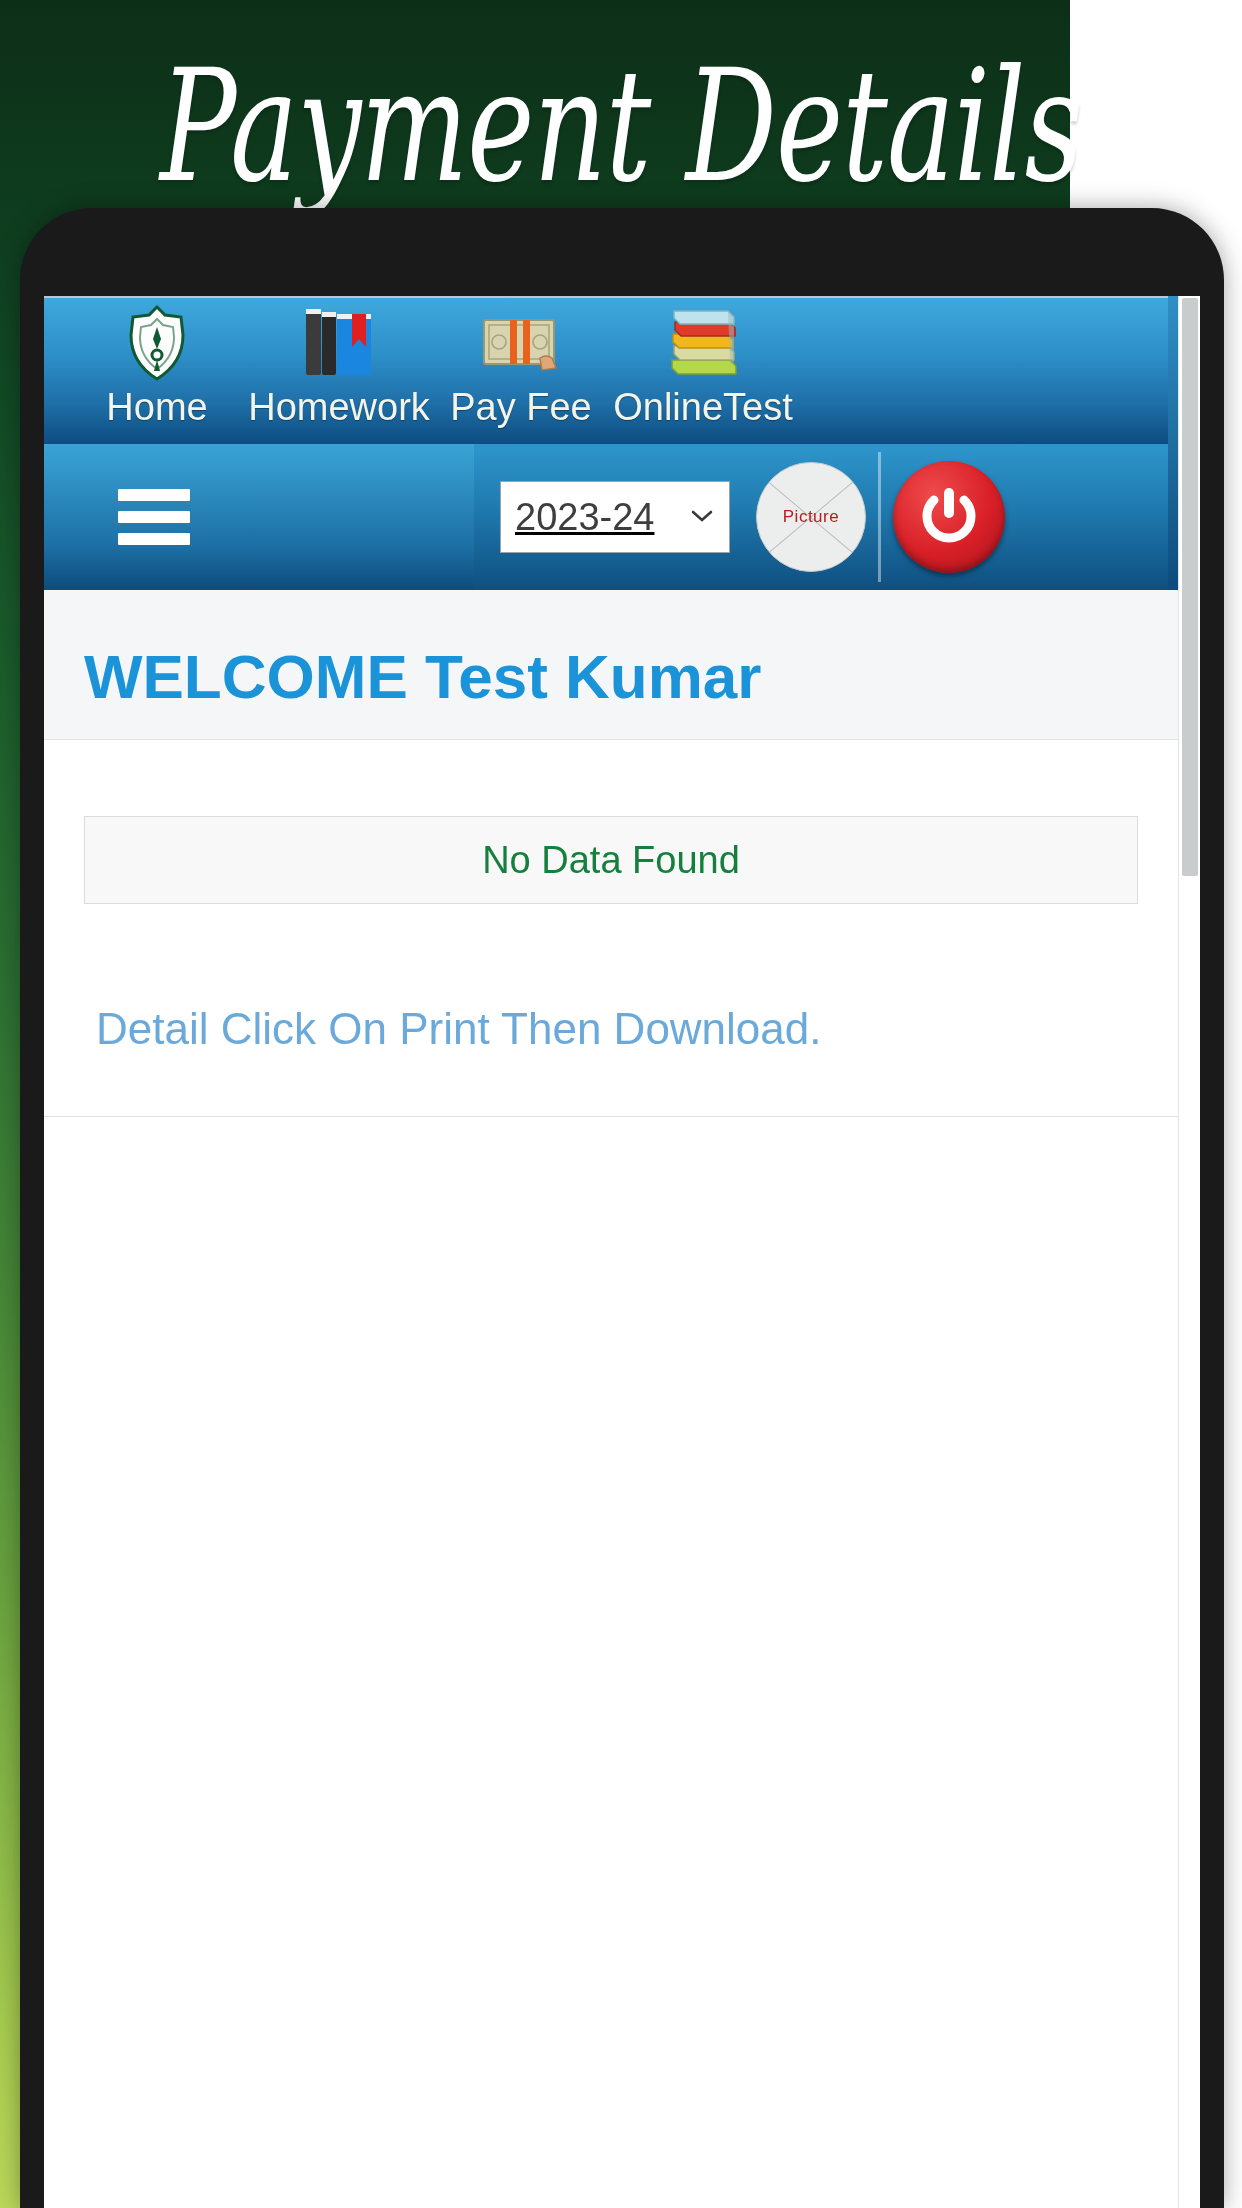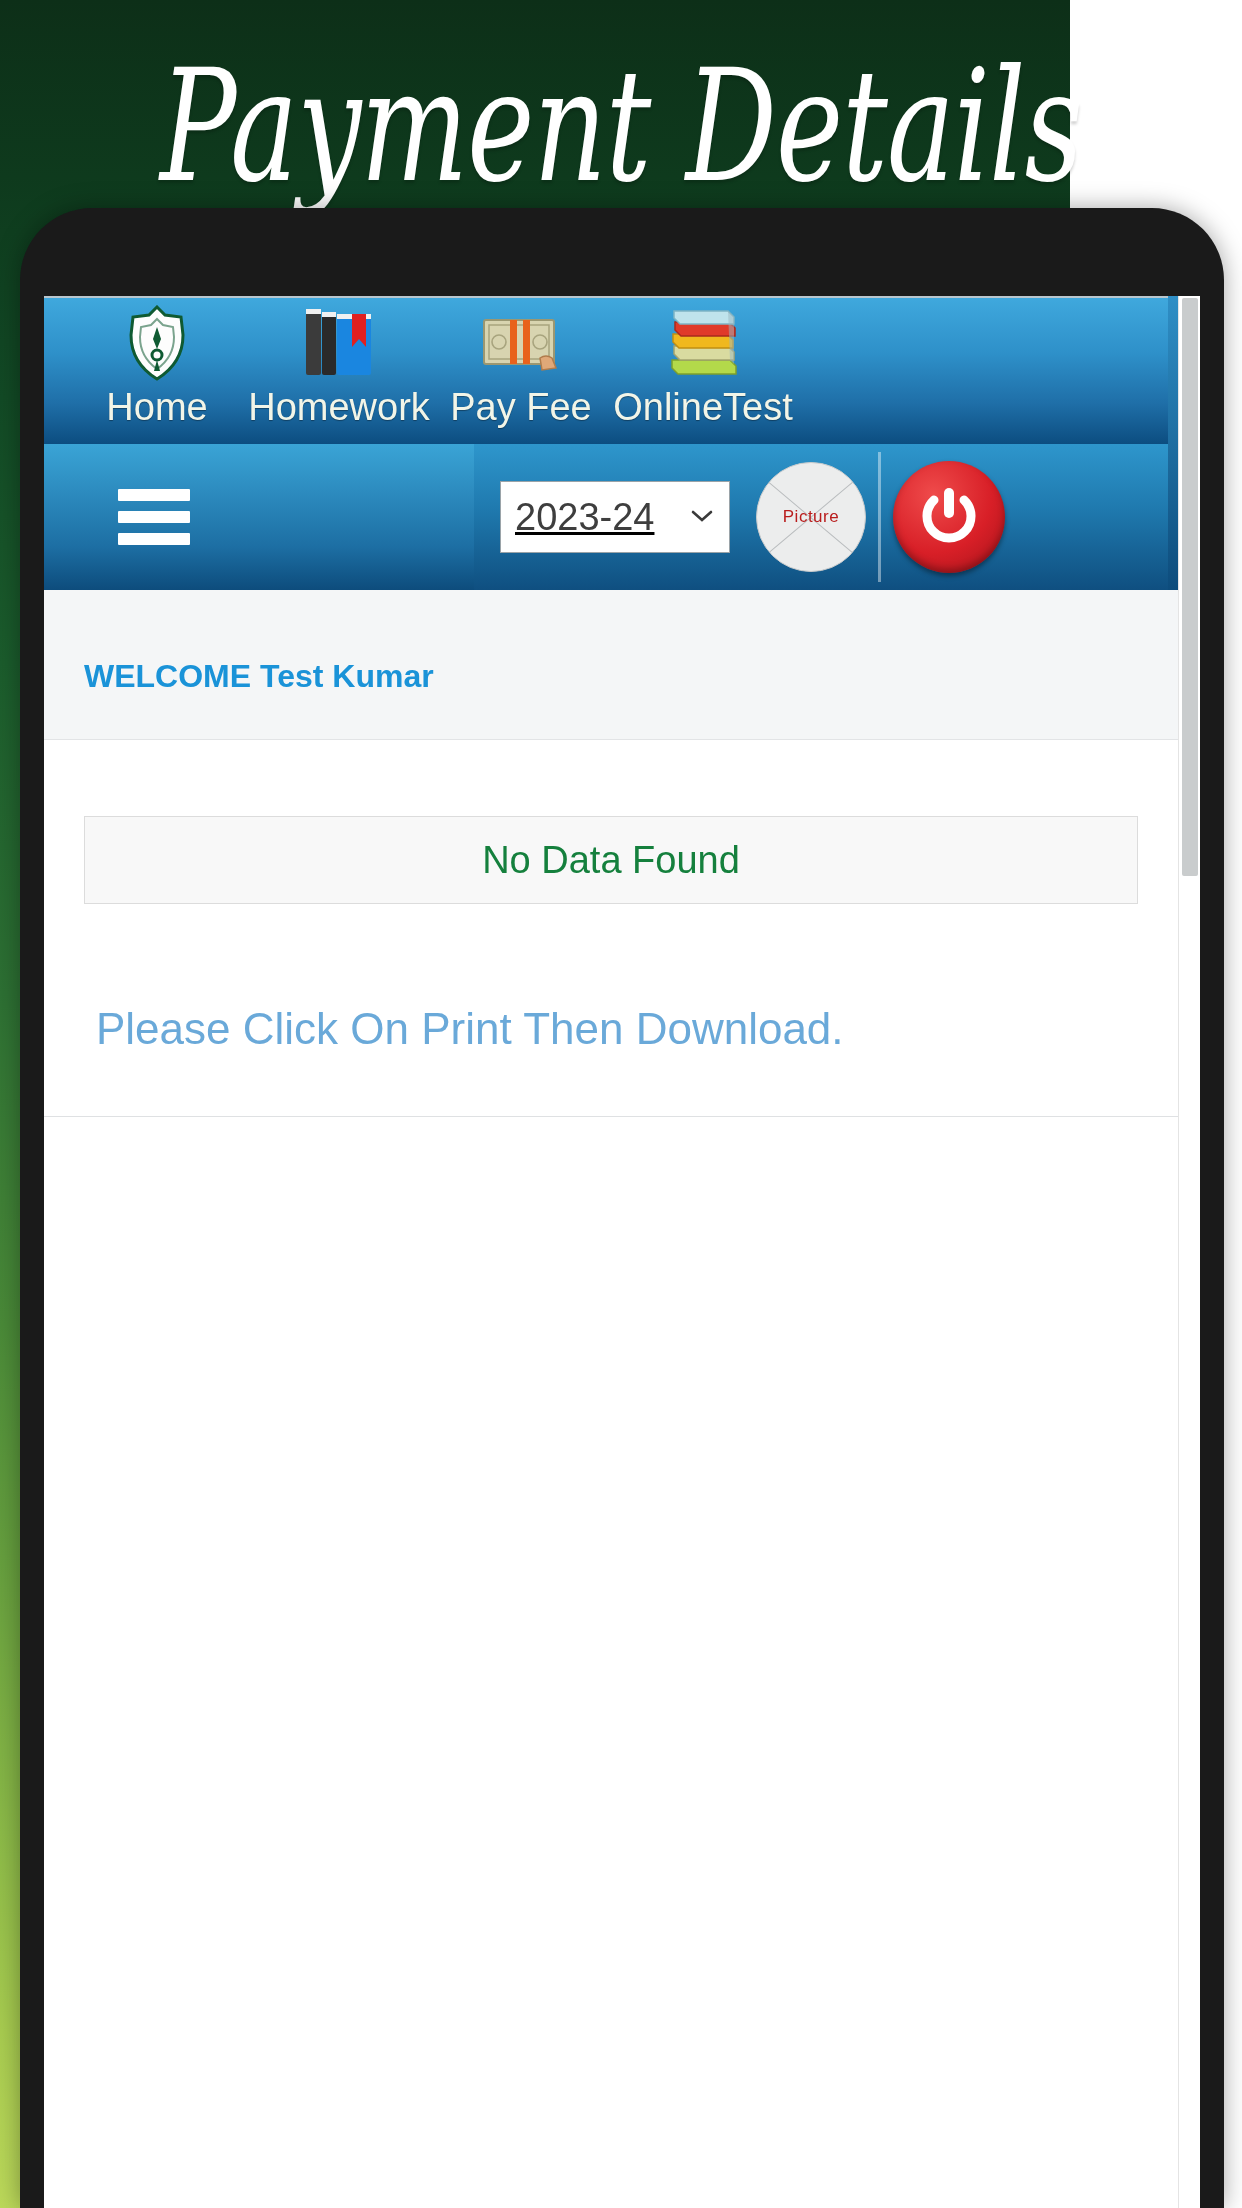--- a/index.html
+++ b/index.html
@@ -206,21 +206,21 @@
   }
   #welcome-bar{
     height:150px;
     background:#f4f6f7;
     display:flex;
     align-items:center;
     padding-left:40px;
     border-bottom:1px solid #e2e4e6;
   }
   #welcome-text{
-    font-size:32px;
+    font-size:62px;
     font-weight:bold;
     color:#1a93d8;
     font-family:"Liberation Sans", sans-serif;
     white-space:nowrap;
     margin-top:24px;
   }
   #welcome-text .name{ color:#1a93d8; }
 
   #page-heading-bar{
     height:136px;
@@ -412,21 +412,21 @@
           </div>
 
 
           <div id="nodata-wrap">
             <div id="nodata-box">
               <div id="nodata-text">No Data Found</div>
             </div>
           </div>
 
           <div id="print-hint-wrap">
-            <div id="print-hint">Please Click On Print Then Download.</div>
+            <div id="print-hint">Detail Click On Print Then Download.</div>
           </div>
 
           <div id="content-filler"></div>
         </div>
 
       </div>
 
       <div id="scroll-track-blue"></div>
 
       <div id="screen-scrollbar">

